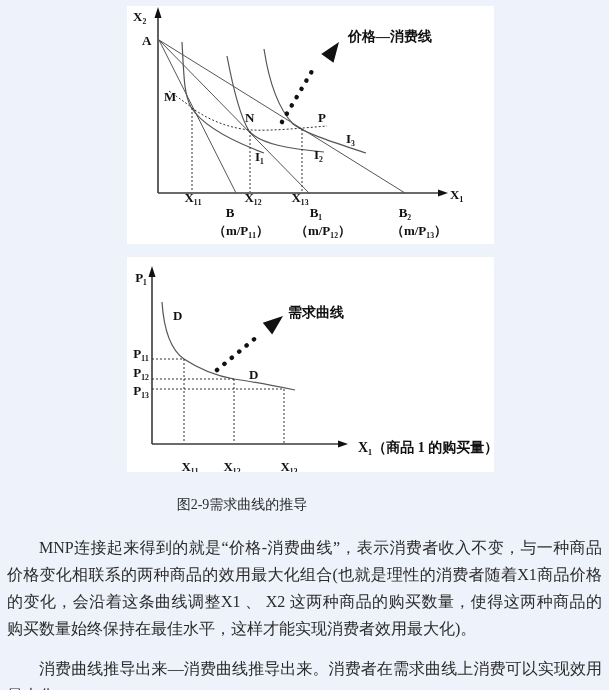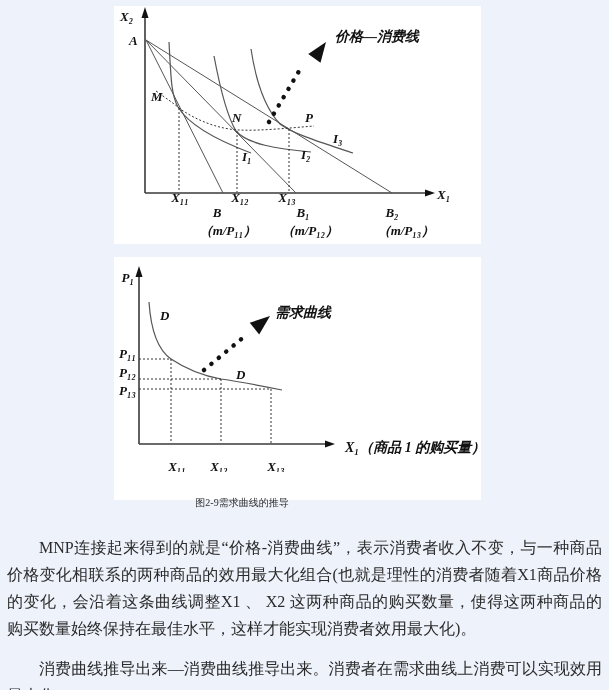--- a/index.html
+++ b/index.html
@@ -2,38 +2,38 @@
 <html><head>
 <meta charset="utf-8">
 <style>
   html,body{margin:0;padding:0;}
   body{
     width:609px;height:690px;position:relative;overflow:hidden;
     background:#eef2fb;
     font-family:"Liberation Serif","DejaVu Serif",serif;
     color:#2b2b2b;
   }
-  .figbox{position:absolute;left:114px;background:#ffffff;font-style:italic;}
+  .figbox{position:absolute;left:127px;background:#ffffff;}
   #fig1{top:6px;width:367px;height:238px;}
-  #fig2{top:257px;width:367px;height:243px;}
+  #fig2{top:257px;width:367px;height:215px;}
   svg{display:block;}
   svg text{
     font-family:"Liberation Serif","DejaVu Serif",serif;
     font-size:13px;font-weight:bold;fill:#111111;
   }
   svg text.cjk{font-size:14px;}
   .axis{stroke:#3a3a3a;stroke-width:1.6;fill:none;}
   .bline{stroke:#555555;stroke-width:1;fill:none;}
   .icurve{stroke:#555555;stroke-width:1.2;fill:none;}
   .dot{stroke:#333333;stroke-width:1;fill:none;stroke-dasharray:2 2;}
   .bigdots{stroke:#111111;stroke-width:4.5;stroke-linecap:round;stroke-dasharray:0.1 9.5;fill:none;}
   .ahead{fill:#111111;}
   .caption{
     position:absolute;top:496px;left:0;width:484px;text-align:center;
-    font-size:10px;
+    font-size:14px;
   }
   .para{
     position:absolute;left:7px;width:595px;
     font-size:16px;line-height:27px;text-indent:2em;text-align:justify;
   }
   #para1{top:534px;}
   #para2{top:655px;}
 </style>
 </head>
 <body>

